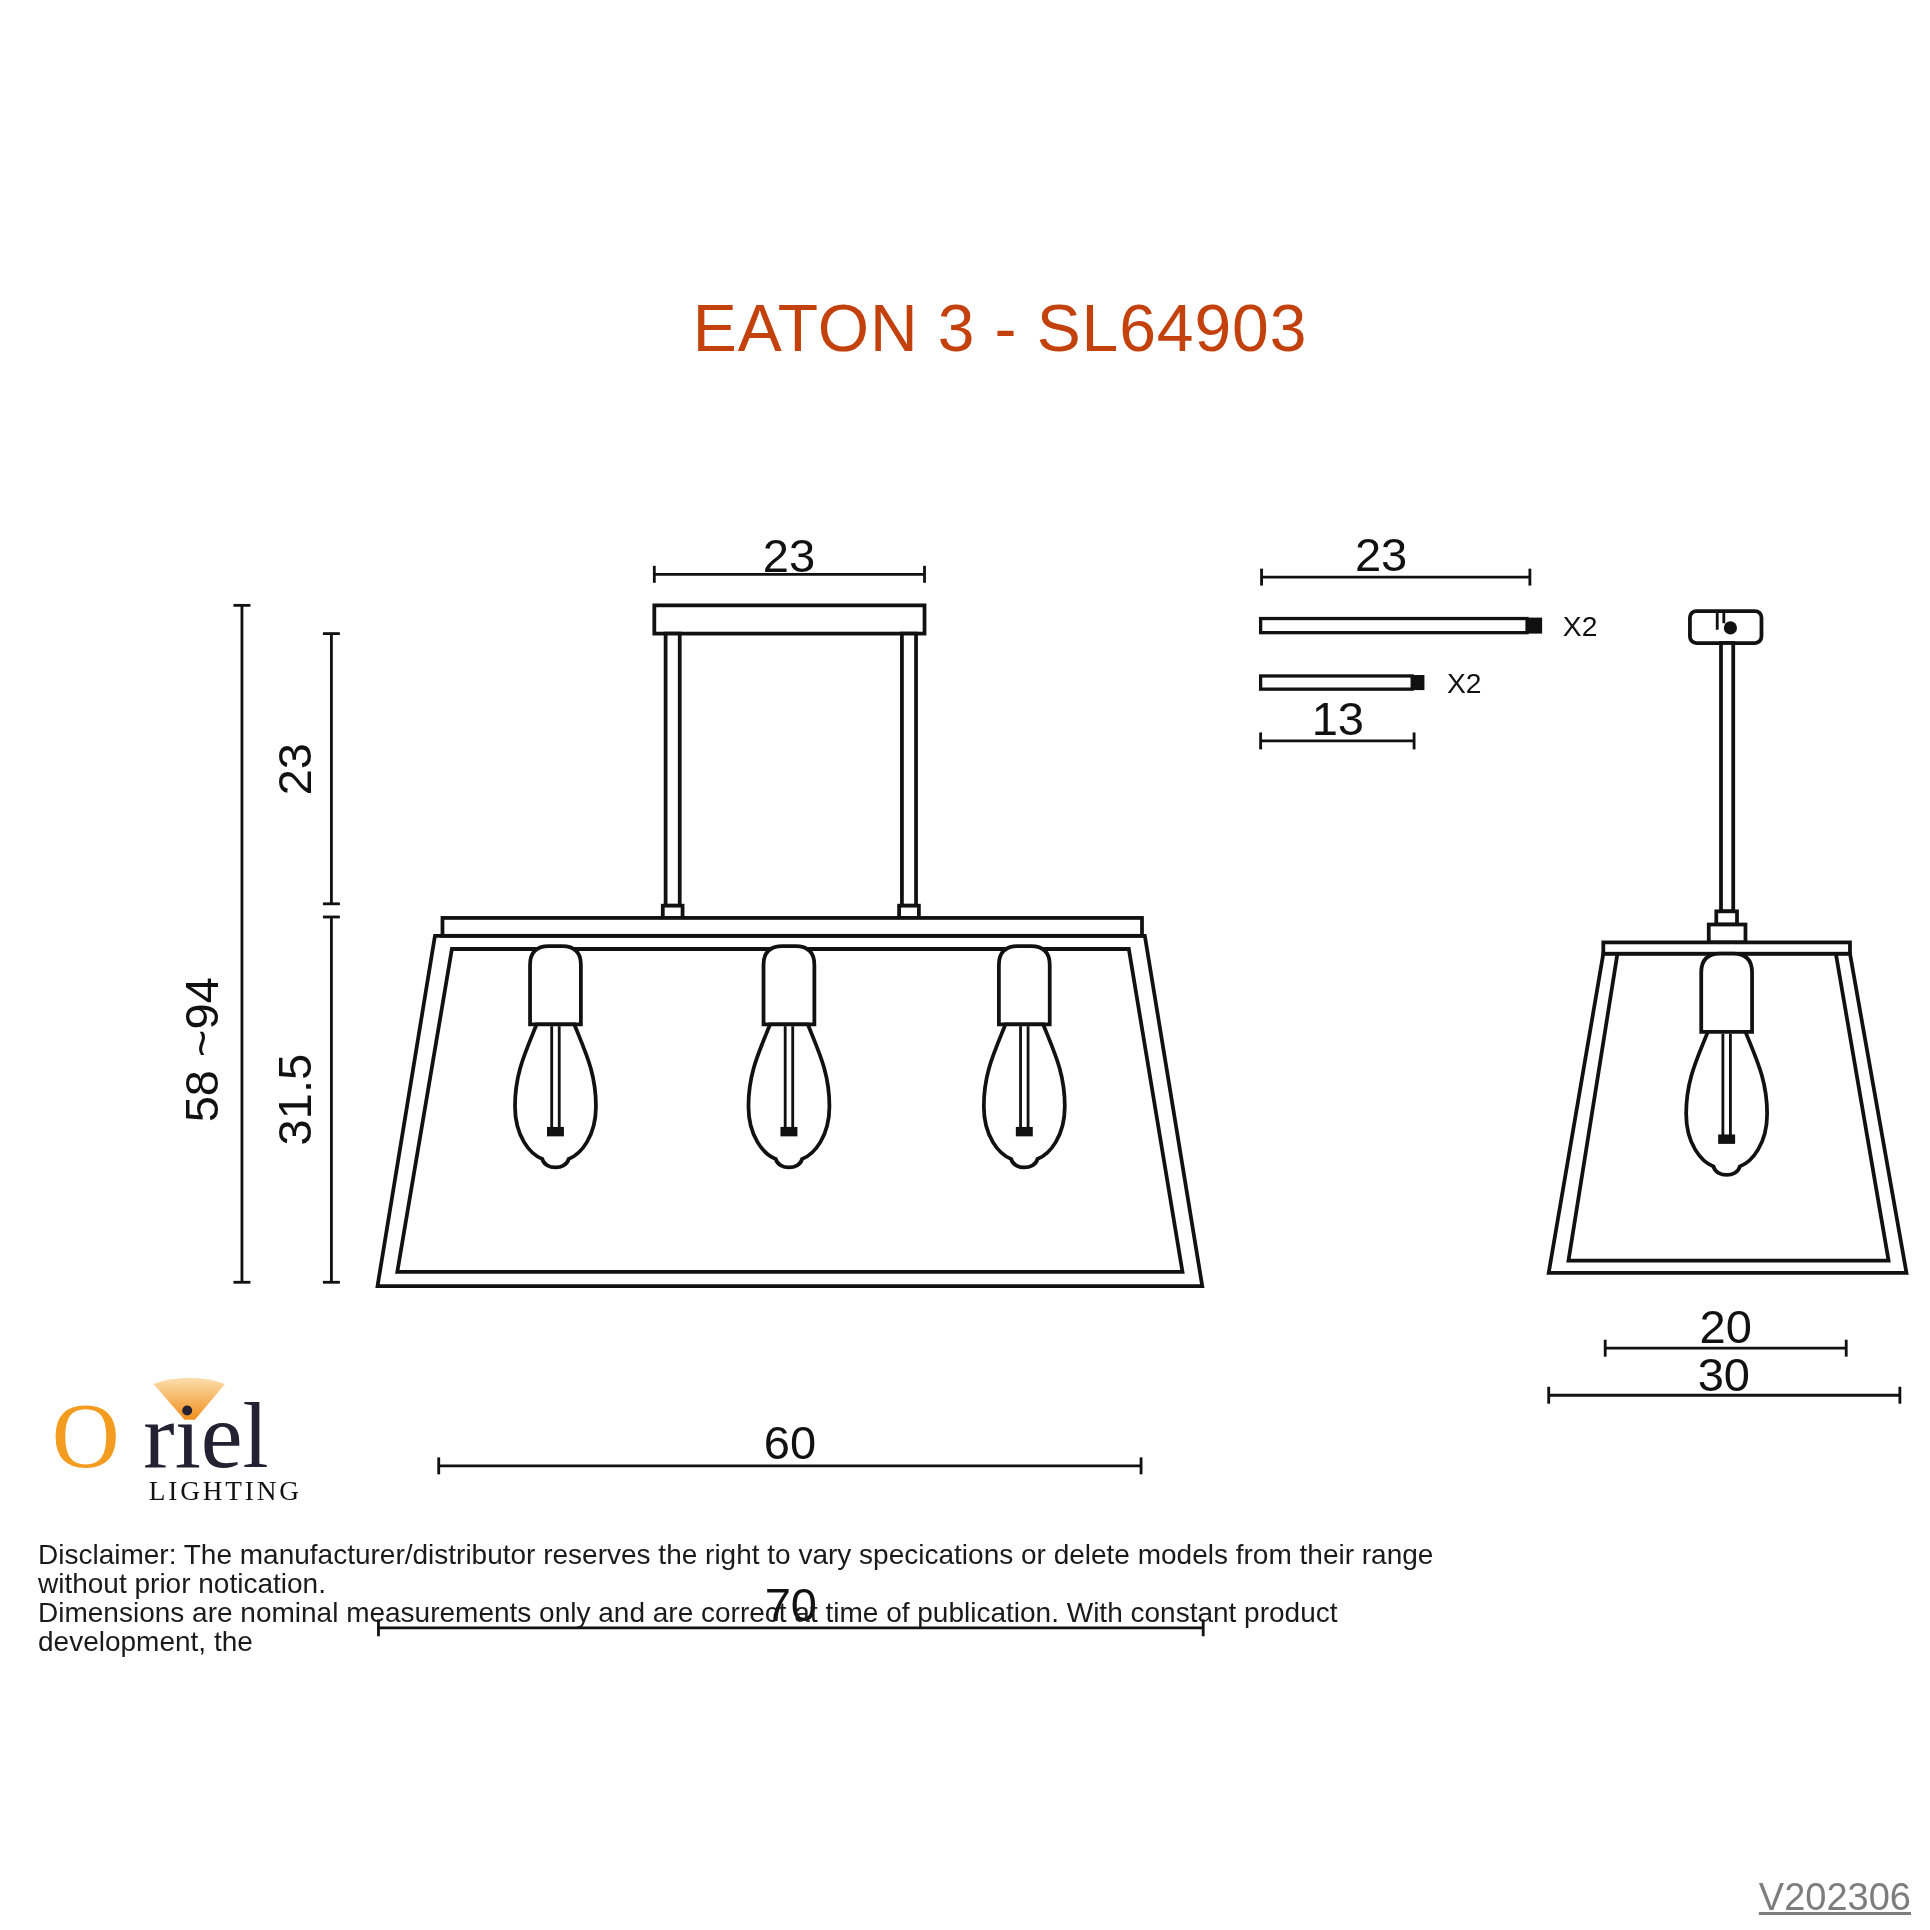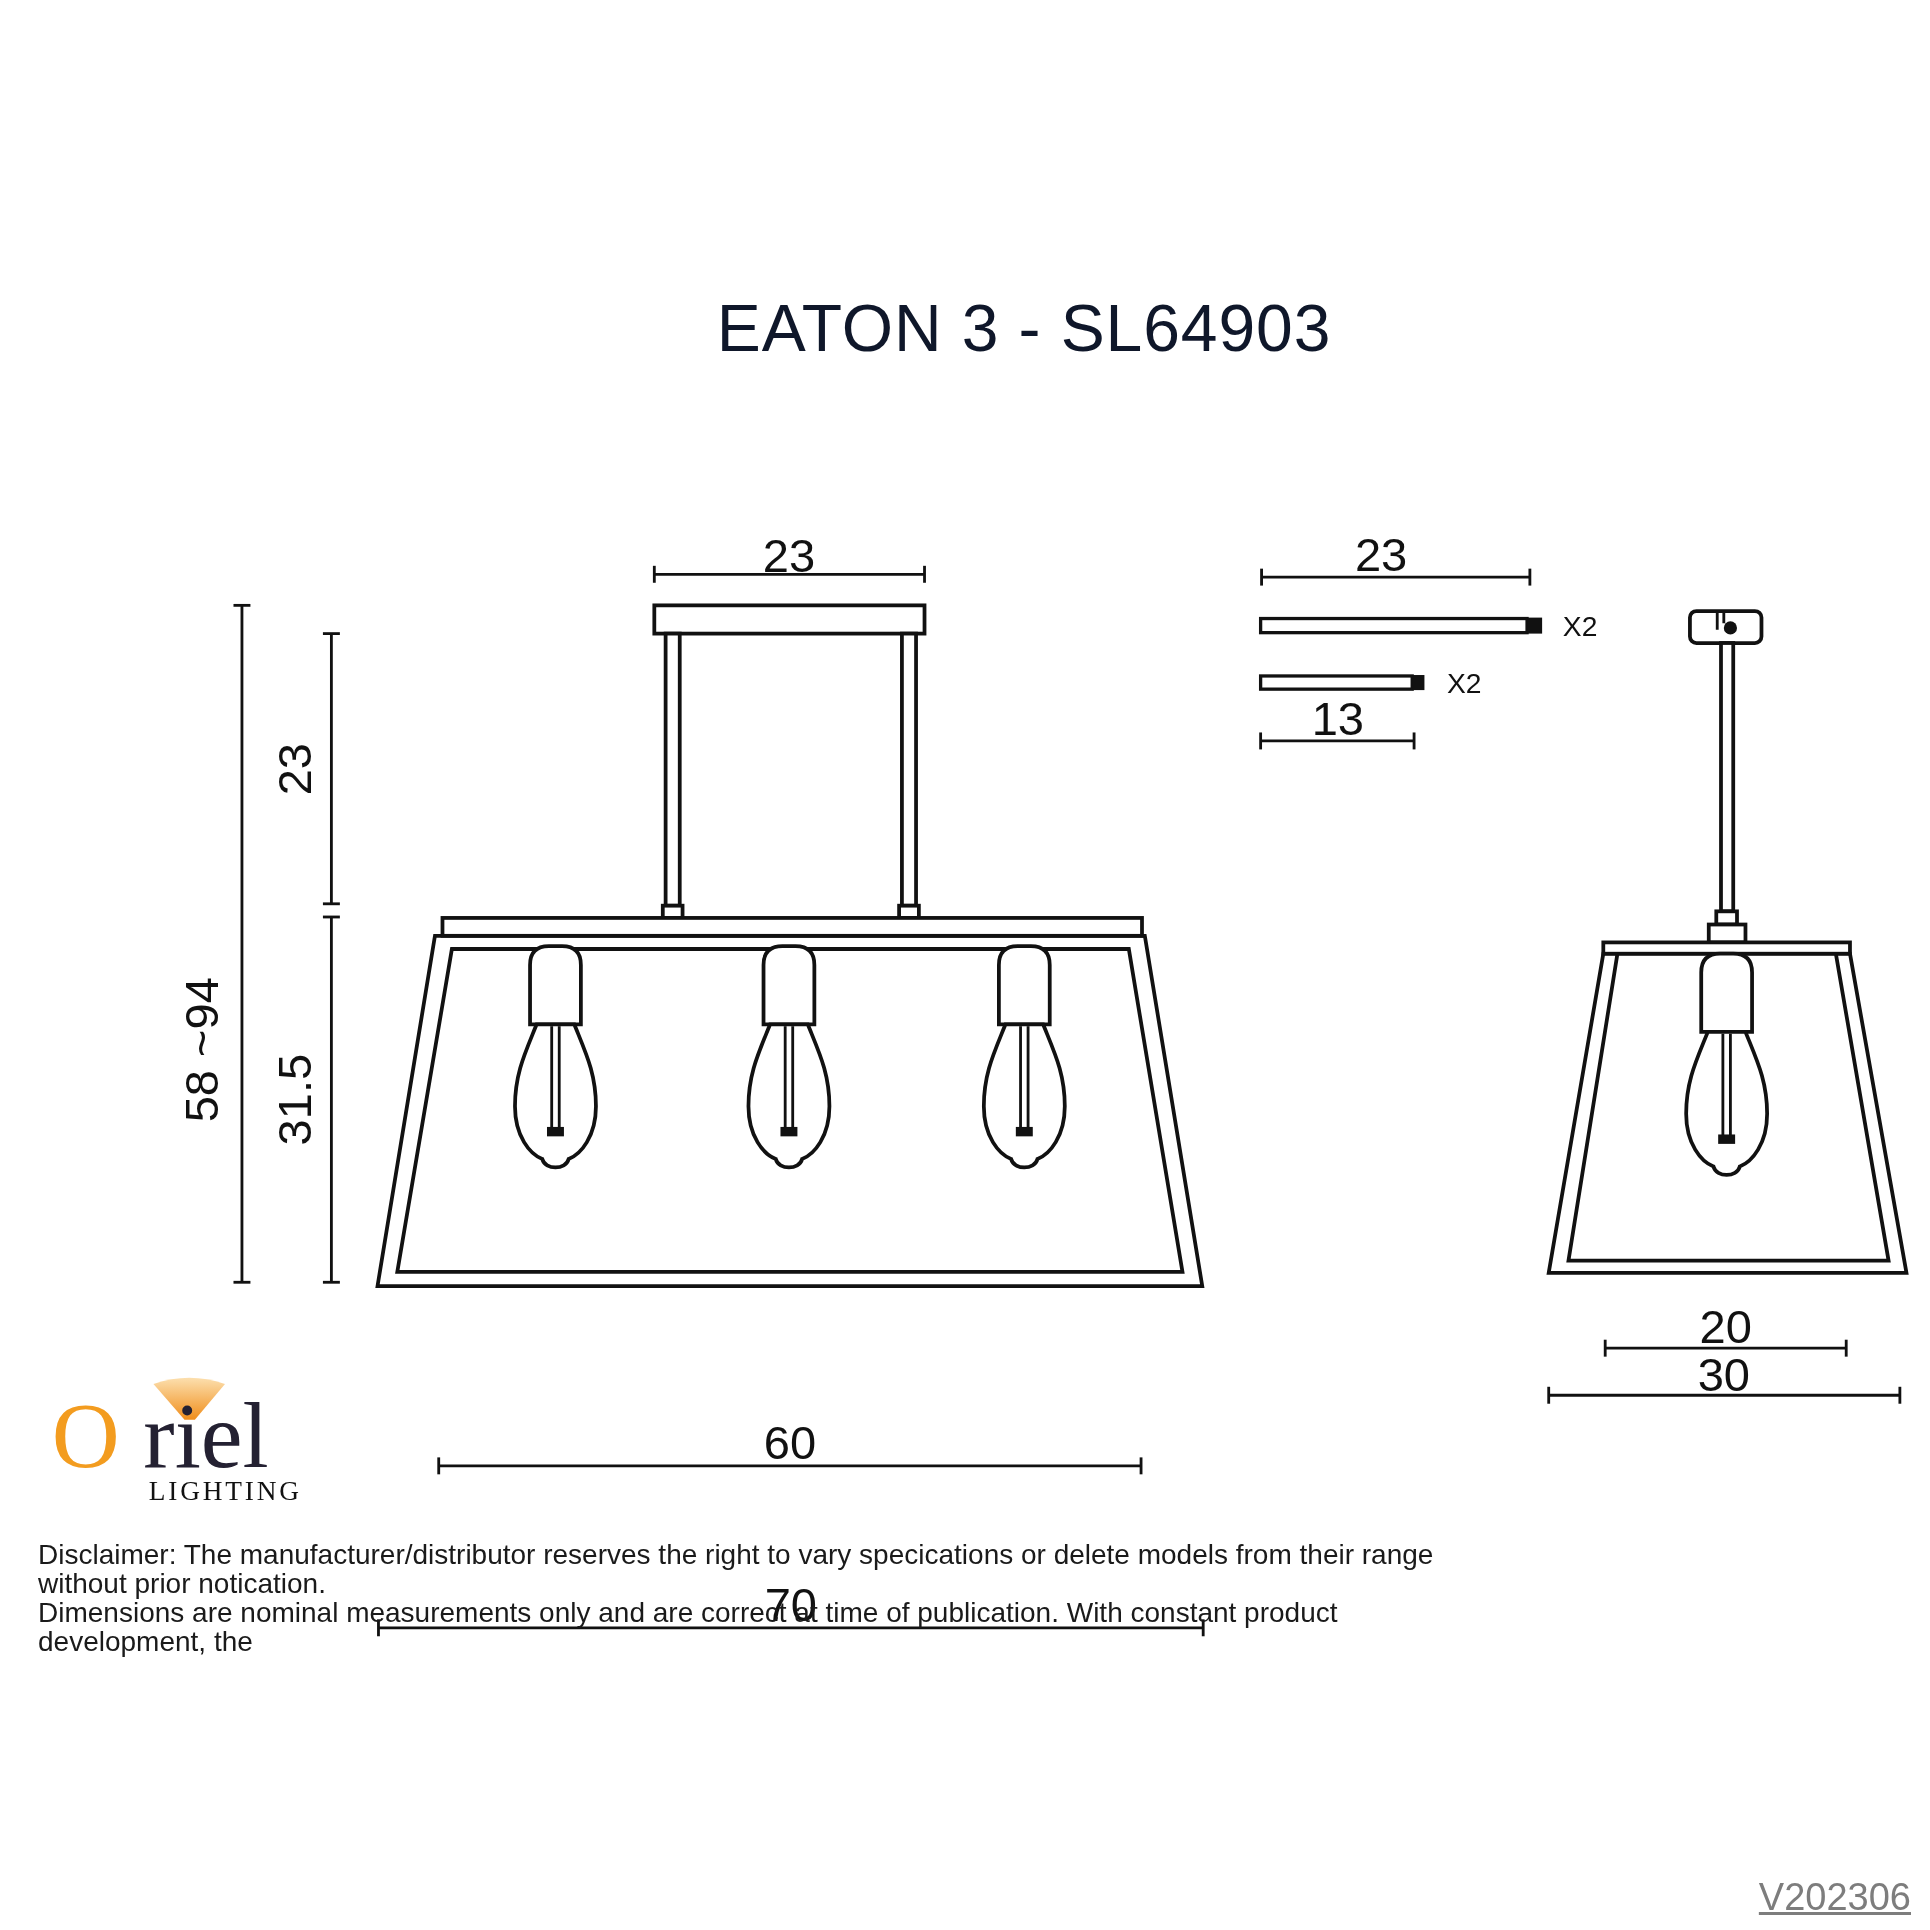--- a/index.html
+++ b/index.html
@@ -1,18 +1,18 @@
 <!DOCTYPE html>
 <html style="font-size:15px"><head>
 <meta charset="utf-8">
 <style>
   html,body{margin:0;padding:0;background:#ffffff;}
   body{width:1930px;height:1930px;position:relative;font-family:"Liberation Sans",sans-serif;color:#111;}
   .abs{position:absolute;}
-  #title{left:1000px;top:290px;transform:translateX(-50%);font-size:66px;letter-spacing:0.9px;color:#0f172a;white-space:nowrap;margin-left:24px;}
+  #title{left:1000px;top:290px;transform:translateX(-50%);font-size:66px;letter-spacing:0.9px;color:#c2410c;white-space:nowrap;}
   #drawing{left:0;top:0;}
   #disclaimer{left:38px;top:1540px;width:1474px;font-size:28px;line-height:29px;color:#1a1a1a;}
   #version{right:19px;top:1876px;font-size:38px;color:#7d7d7d;text-decoration:underline;}
   svg text{font-family:"Liberation Sans",sans-serif;fill:#111;}
   svg .dimtxt{font-size:50px;}
   svg .qtytxt{font-size:30px;}
   svg .logoword{font-family:"Liberation Serif",serif;font-size:100px;}
   svg .logotag{font-family:"Liberation Serif",serif;font-size:29px;letter-spacing:3px;}
 </style>
 </head>

